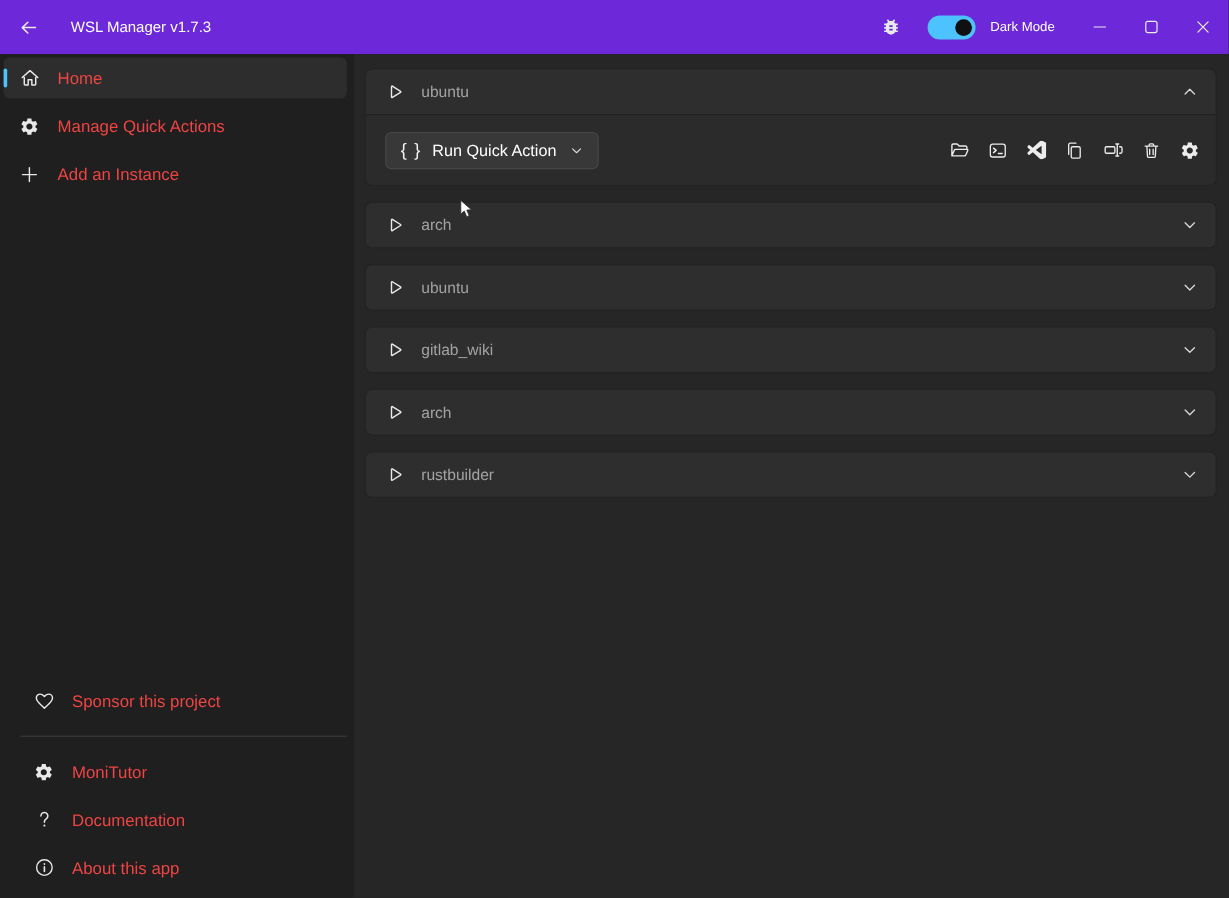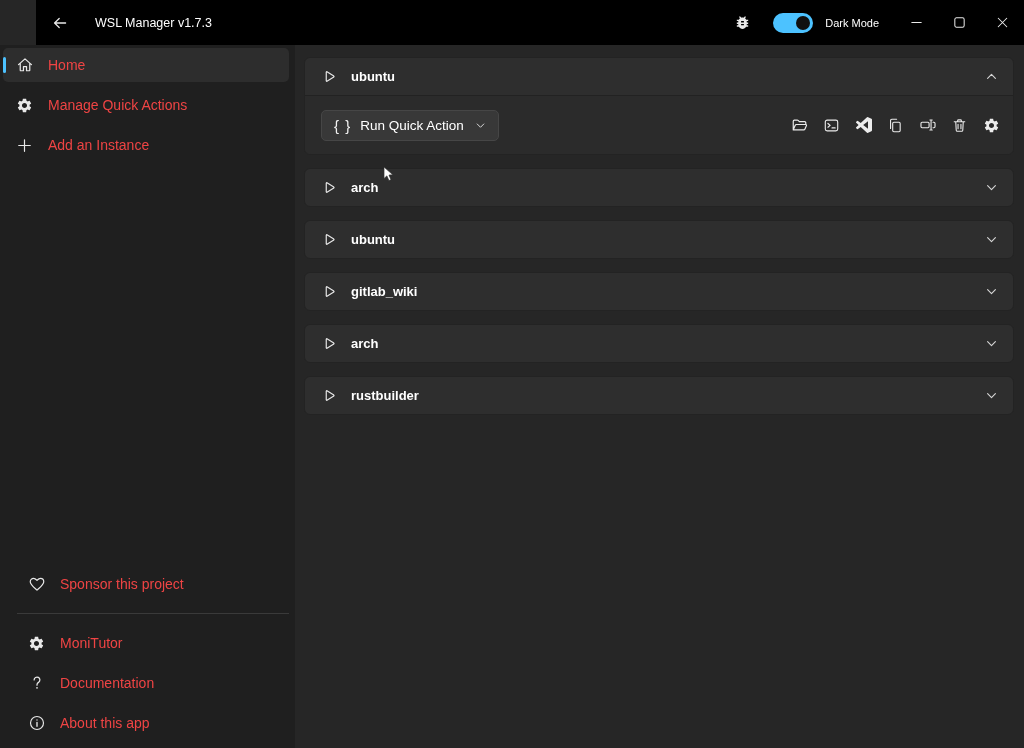--- a/index.html
+++ b/index.html
@@ -7,21 +7,21 @@
   body {
     font-family: "Liberation Sans", "DejaVu Sans", sans-serif;
     background:#262626; color:#ffffff; position:relative;
     -webkit-font-smoothing:antialiased;
   }
   .app { position:absolute; inset:0; }
 
   
   .titlebar {
     position:absolute; top:0; left:0; right:0; height:45px;
-    background:#000000; display:flex; align-items:center;margin-left:36px;
+    background:#6d28d9; display:flex; align-items:center;
   }
   .tb-btn {
     width:32px; height:30px; margin-left:8px; border:none; background:transparent;
     color:#e9e9e9; display:flex; align-items:center; justify-content:center;
     border-radius:5px; cursor:pointer;
   }
   .tb-title { margin-left:19px; font-size:12.5px; color:#ffffff; }
   .tb-right { margin-left:auto; display:flex; align-items:center; height:100%; }
   .bug-btn { width:34px; height:30px; border:none; background:transparent; color:#e9e9e9;
     display:flex; align-items:center; justify-content:center; border-radius:5px; cursor:pointer; }
@@ -66,21 +66,21 @@
   }
   .card {
     background:#2e2e2e; border:1px solid #232323; border-radius:6px;
     margin-bottom:13px;
   }
   .card-header {
     height:37px; display:flex; align-items:center; gap:15px;
     padding:0 15px 0 16px; cursor:pointer;
   }
   .play-icon { width:15px; height:15px; color:#e8e8e8; display:flex; flex:none; }
-  .inst-label { font-size:13px; color:#ffffff;font-weight:bold; }
+  .inst-label { font-size:13px; color:#a3a3a3; }
   .chev { margin-left:auto; width:13px; height:13px; color:#d5d5d5; display:flex; }
   .exp-body {
     height:59px; background:#2b2b2b; border-top:1px solid #222222;
     border-radius:0 0 6px 6px; display:flex; align-items:center;
     padding:0 9px 0 16px;
   }
   .rqa-btn {
     height:31px; display:flex; align-items:center; gap:9px; padding:0 12px;
     background:#383838; border:1px solid #464646; border-radius:5px;
     color:#ffffff; font-size:13.5px; cursor:pointer;

